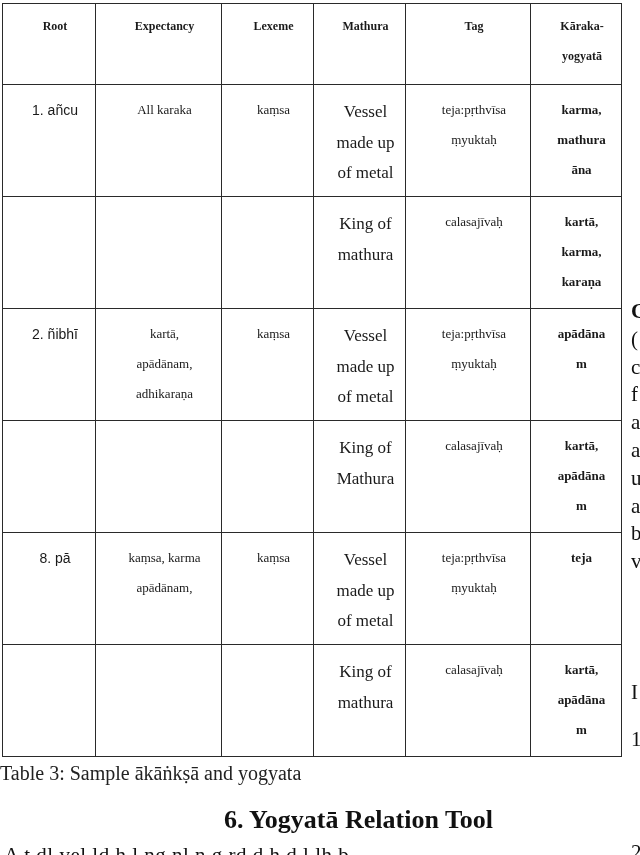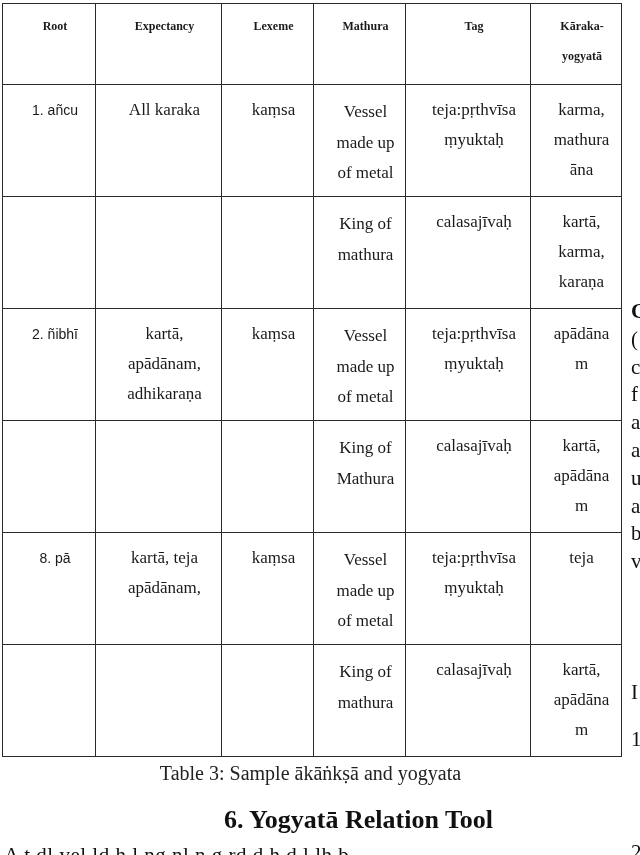--- a/index.html
+++ b/index.html
@@ -43,44 +43,45 @@
   tr.body-row { height: 112px; }
 
   .hdr {
     font-family: "Liberation Serif", serif;
     font-weight: bold;
     font-size: 12px;
     line-height: 30px;
     padding: 7px 0 0 12px;
   }
   .cell {
-    font-size: 17px;
+    font-size: 13px;
     line-height: 30px;
     padding: 10px 0 0 12px;
   }
   .cell.root {
     font-family: "Liberation Sans", sans-serif;
     font-size: 14px;
   }
   .cell.small {
     font-size: 17px;
     line-height: 30.5px;
     padding-top: 12px;
   }
   .cell.kar {
     padding-left: 11px;
+    font-weight: bold;
   }
   .line { display: block; white-space: nowrap; }
 
   .caption {
     position: absolute;
     left: 0;
     width: 621px;
     top: 761px;
-    text-align: center;
+    text-align: left;
     font-family: "Liberation Serif", serif;
     font-size: 20px;
     line-height: 24px;
     color: #222;
   }
   .section-title {
     position: absolute;
     left: 0;
     width: 621px;
     top: 805px;
@@ -320,21 +321,21 @@
           </td>
         </tr>
         <tr class="body-row">
           <td>
             <div class="cell root">
               <span class="line">8. pā</span>
             </div>
           </td>
           <td>
             <div class="cell">
-              <span class="line">kartā, teja</span>
+              <span class="line">kaṃsa, karma</span>
               <span class="line">apādānam,</span>
             </div>
           </td>
           <td>
             <div class="cell">
               <span class="line">kaṃsa</span>
             </div>
           </td>
           <td>
             <div class="cell small">

